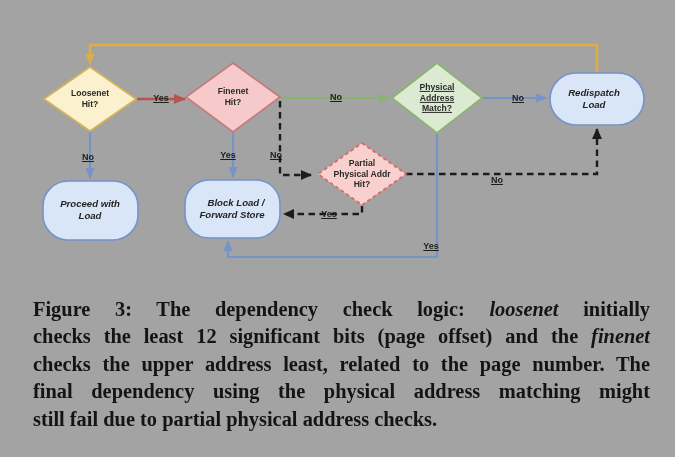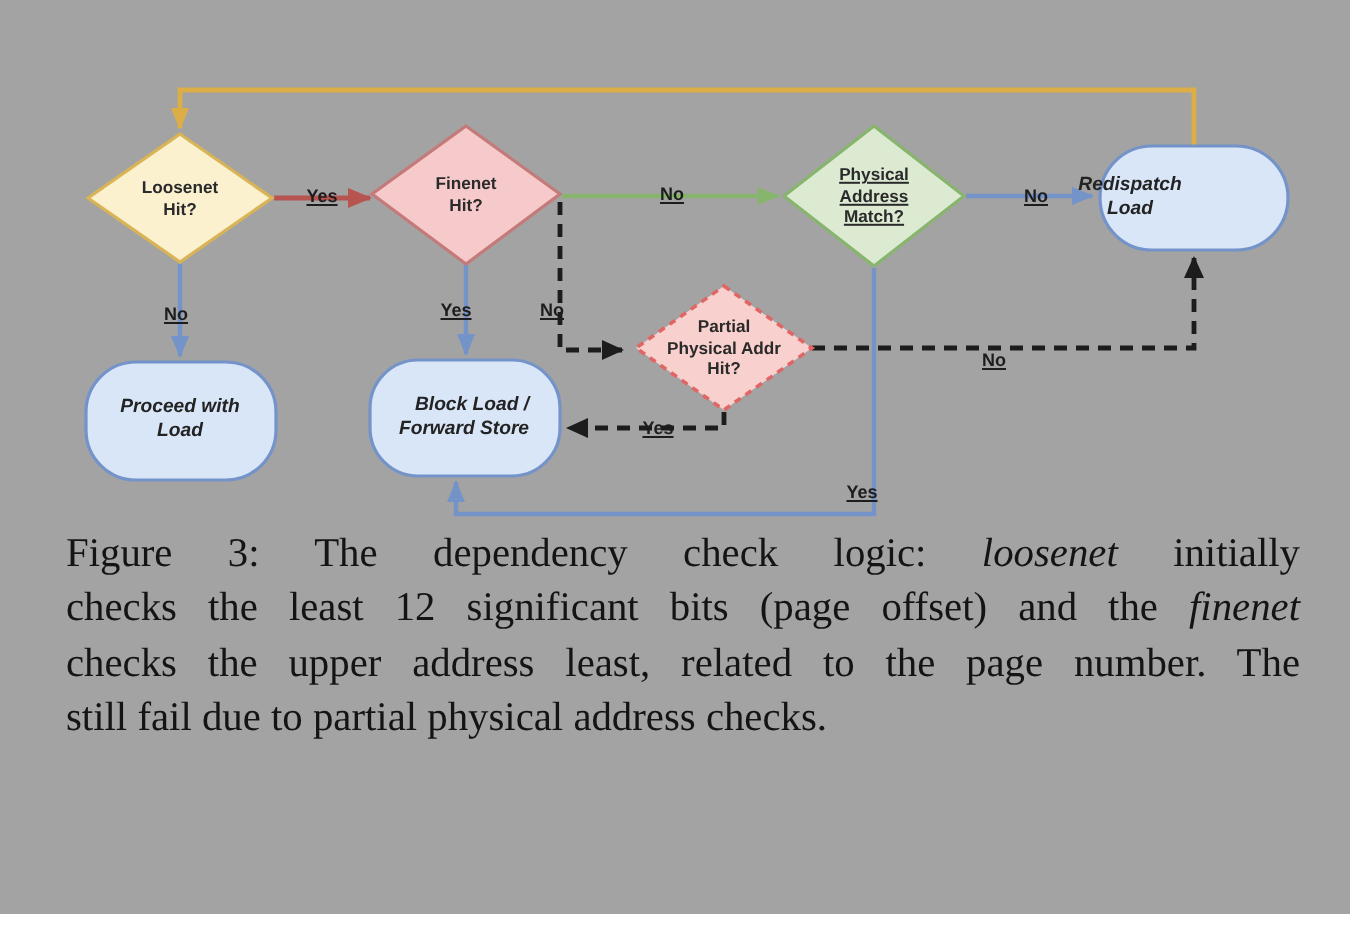--- a/index.html
+++ b/index.html
@@ -13,23 +13,23 @@
     position:absolute; transform:translate(-50%,-50%);
     font-weight:bold; font-size:8.6px; line-height:1.25; color:#2a2a2a;
     text-align:center; white-space:pre-line; pointer-events:none;
   }
   .stadium-label { font-size:9.6px; font-style:italic; color:#232323; }
   .edge-label {
     position:absolute; transform:translate(-50%,-50%);
     font-weight:bold; font-size:9px; color:#1d1d1d; white-space:nowrap;text-decoration:underline;
   }
   .caption {
-    position:absolute; left:33px; top:264px; width:617px;
+    position:absolute; left:33px; top:296px; width:617px;
     font-family:"Liberation Serif", serif; font-size:20.4px;
-    line-height:27.4px; color:#141414;
+    line-height:27.4px; color:#141414;font-weight:bold;
   }
   .cap-line { text-align:justify; text-align-last:justify; }
   .cap-line.last { text-align:left; text-align-last:left; }
   .caption i { font-style:italic; }
 </style>
 </head>
 <body>
 
 <div class="stage">
 
@@ -80,34 +80,35 @@
     <div class="node-label" style="left:437px; top:98px;text-decoration:underline;">Physical
 Address
 Match?</div>
     <div class="node-label" style="left:362px; top:174px;">Partial
 Physical Addr
 Hit?</div>
     <div class="node-label stadium-label" style="left:90px; top:210px;">Proceed with
 Load</div>
     <div class="node-label stadium-label" style="left:232px; top:209px;text-align:right;">Block Load /
 Forward Store</div>
-    <div class="node-label stadium-label" style="left:565px; top:99px;">Redispatch
+    <div class="node-label stadium-label" style="left:594px; top:99px;">Redispatch
 Load</div>
 
     <div class="edge-label" style="left:161px; top:98px;">Yes</div>
     <div class="edge-label" style="left:88px;  top:157px;">No</div>
     <div class="edge-label" style="left:228px; top:155px;">Yes</div>
     <div class="edge-label" style="left:276px; top:155px;">No</div>
     <div class="edge-label" style="left:336px; top:97px;">No</div>
     <div class="edge-label" style="left:518px; top:98px;">No</div>
     <div class="edge-label" style="left:431px; top:246px;">Yes</div>
     <div class="edge-label" style="left:329px; top:214px;">Yes</div>
     <div class="edge-label" style="left:497px; top:180px;">No</div>
   </div>
 
   <div class="caption">
     <div class="cap-line"><span>Figure 3: The dependency check logic: </span><i>loosenet</i><span> initially</span></div>
     <div class="cap-line"><span>checks the least 12 significant bits (page offset) and the </span><i>finenet</i></div>
     <div class="cap-line"><span>checks the upper address least, related to the page number. The</span></div>
+    <div class="cap-line"><span>final dependency using the physical address matching might</span></div>
     <div class="cap-line last"><span>still fail due to partial physical address checks.</span></div>
   </div>
 
 </div>
 
 </body></html>

